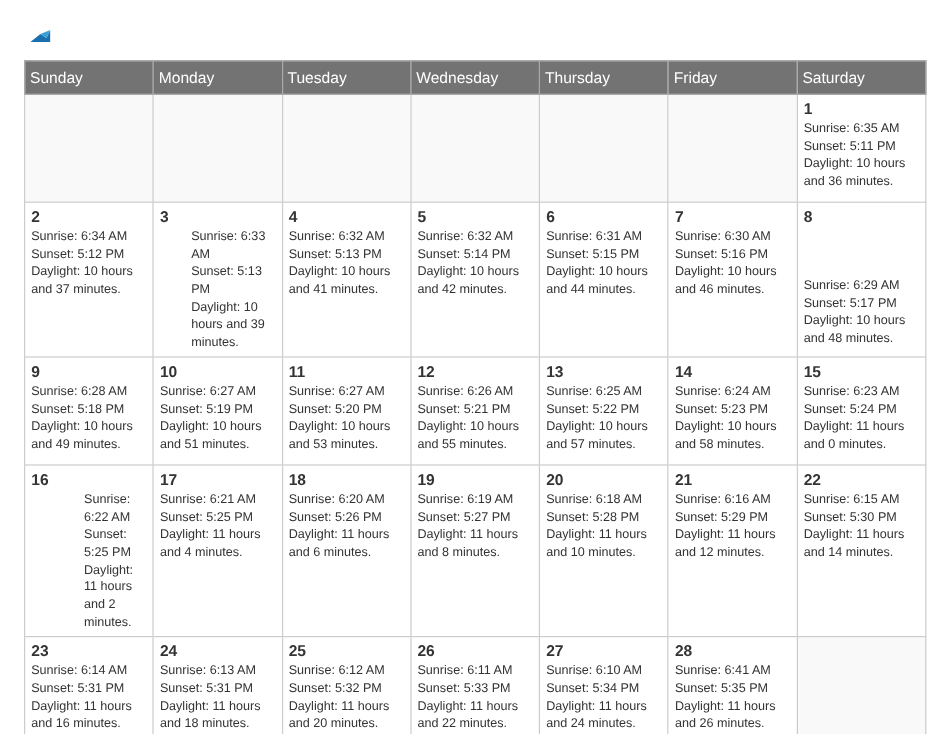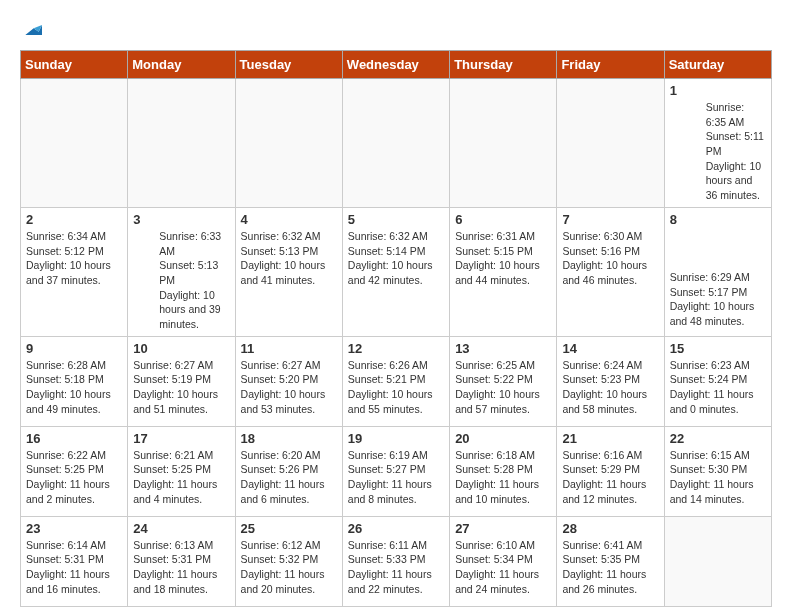--- a/index.html
+++ b/index.html
@@ -51,24 +51,24 @@
     .location {
       font-size: 16px;
       color: #555;
     }
     .calendar {
       width: 100%;
       border-collapse: collapse;
       table-layout: fixed;
     }
     .calendar th {
-      background: #c2410c;
+      background: #737373;
       color: #fff;
       font-size: 13px;
-      font-weight: bold;
+      font-weight: normal;
       padding: 6px 4px;
       border: 1px solid #aaa;
       text-align: left;
     }
     .calendar td {
       border: 1px solid #ccc;
       vertical-align: top;
       padding: 4px 5px;
       height: 90px;
       width: 14.28%;
@@ -126,21 +126,21 @@
   <tbody id="calendar-body">
   <tr>
         <td class="empty"></td>
         <td class="empty"></td>
         <td class="empty"></td>
         <td class="empty"></td>
         <td class="empty"></td>
         <td class="empty"></td>
         <td>
           <span class="day-number">1</span>
-          <div class="day-info" style="white-space: pre-line; margin-left: 36px;">Sunrise: 6:35 AM
+          <div class="day-info" style="white-space: pre-line;">Sunrise: 6:35 AM
 Sunset: 5:11 PM
 Daylight: 10 hours and 36 minutes.</div>
         </td>
       </tr>
       <tr>
         <td>
           <span class="day-number">2</span>
           <div class="day-info" style="white-space: pre-line;">Sunrise: 6:34 AM
 Sunset: 5:12 PM
 Daylight: 10 hours and 37 minutes.</div>
@@ -222,21 +222,21 @@
         <td>
           <span class="day-number">15</span>
           <div class="day-info" style="white-space: pre-line;">Sunrise: 6:23 AM
 Sunset: 5:24 PM
 Daylight: 11 hours and 0 minutes.</div>
         </td>
       </tr>
       <tr>
         <td>
           <span class="day-number">16</span>
-          <div class="day-info" style="white-space: pre-line;">Sunrise: 6:22 AM
+          <div class="day-info" style="white-space: pre-line; margin-left: 44px;">Sunrise: 6:22 AM
 Sunset: 5:25 PM
 Daylight: 11 hours and 2 minutes.</div>
         </td>
         <td>
           <span class="day-number">17</span>
           <div class="day-info" style="white-space: pre-line;">Sunrise: 6:21 AM
 Sunset: 5:25 PM
 Daylight: 11 hours and 4 minutes.</div>
         </td>
         <td>

